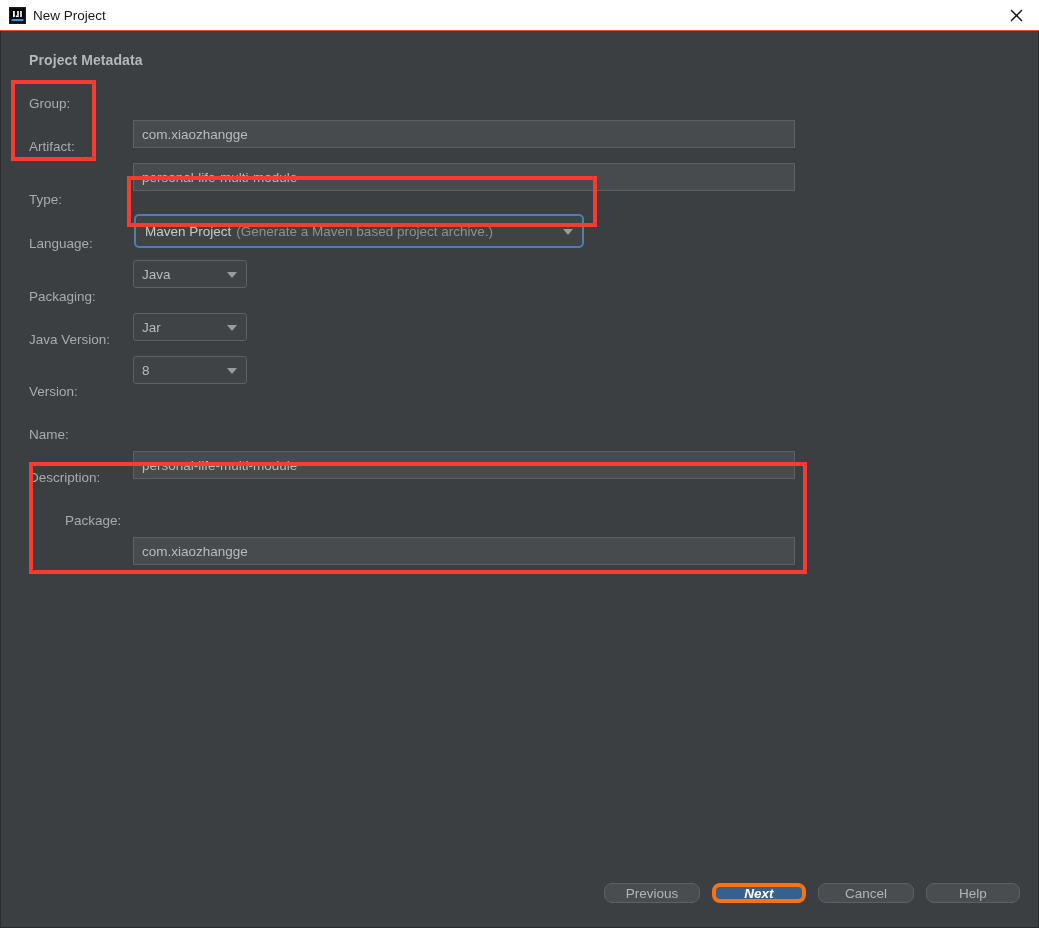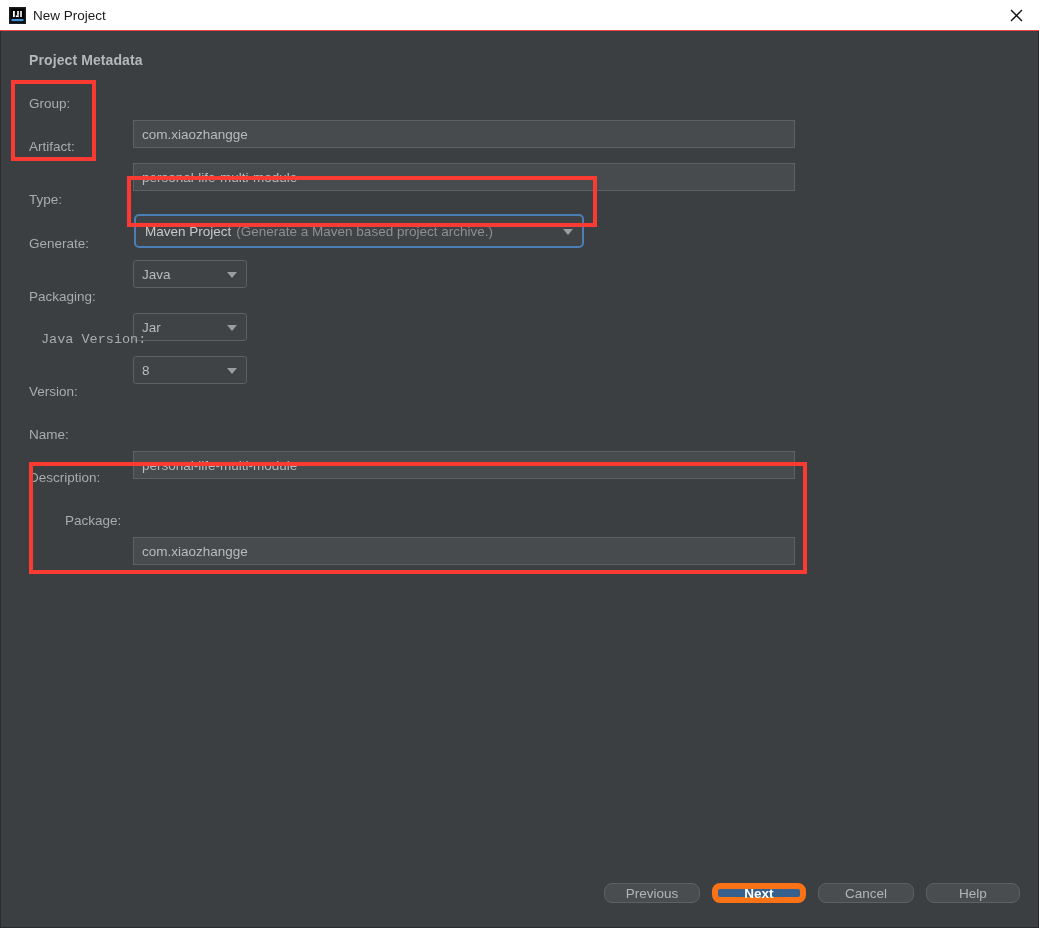--- a/index.html
+++ b/index.html
@@ -157,23 +157,24 @@
     font-size: 13.5px;
     display: flex;
     align-items: center;
     justify-content: center;
     cursor: default;
     box-sizing: border-box;
     font-family: "Liberation Sans", sans-serif;
   }
   .btn.primary {
     background: #36618f;
-    border: 6px solid #f97316;
+    border: 4px solid #f97316;
     color: #ffffff;
     font-weight: bold;
+    font-style: italic;
   }
 </style>
 </head>
 <body>
 
 <div id="app">
 
   <div id="titlebar">
 
     <div id="title-icon">
@@ -208,33 +209,33 @@
     <div class="row-label" style="left:28px; top:108px;">Artifact:</div>
     <div class="text-field" style="left:132px; top:132px; width:662px;">personal-life-multi-module</div>
 
     <div class="row-label" style="left:28px; top:161px;">Type:</div>
     <div class="combo" id="type-combo" style="left:133px; top:183px; width:450px;">
       <span class="main-text">Maven Project</span>
       <span class="dim-text">(Generate a Maven based project archive.)</span>
       <span class="arrow"></span>
     </div>
 
-    <div class="row-label" style="left:28px; top:205px;">Generate:</div>
+    <div class="row-label" style="left:28px; top:205px;">Language:</div>
     <div class="combo" style="left:132px; top:229px; width:114px;">
       <span>Java</span>
       <span class="arrow"></span>
     </div>
 
     <div class="row-label" style="left:28px; top:258px;">Packaging:</div>
     <div class="combo" style="left:132px; top:282px; width:114px;">
       <span>Jar</span>
       <span class="arrow"></span>
     </div>
 
-    <div class="row-label" style="left:40px; top:301px;font-family:Liberation Mono, monospace;">Java Version:</div>
+    <div class="row-label" style="left:28px; top:301px;">Java Version:</div>
     <div class="combo" style="left:132px; top:325px; width:114px;">
       <span>8</span>
       <span class="arrow"></span>
     </div>
 
     <div class="row-label" style="left:28px; top:353px;">Version:</div>
 
     <div class="row-label" style="left:28px; top:396px;">Name:</div>
     <div class="text-field" style="left:132px; top:420px; width:662px;">personal-life-multi-module</div>
 

